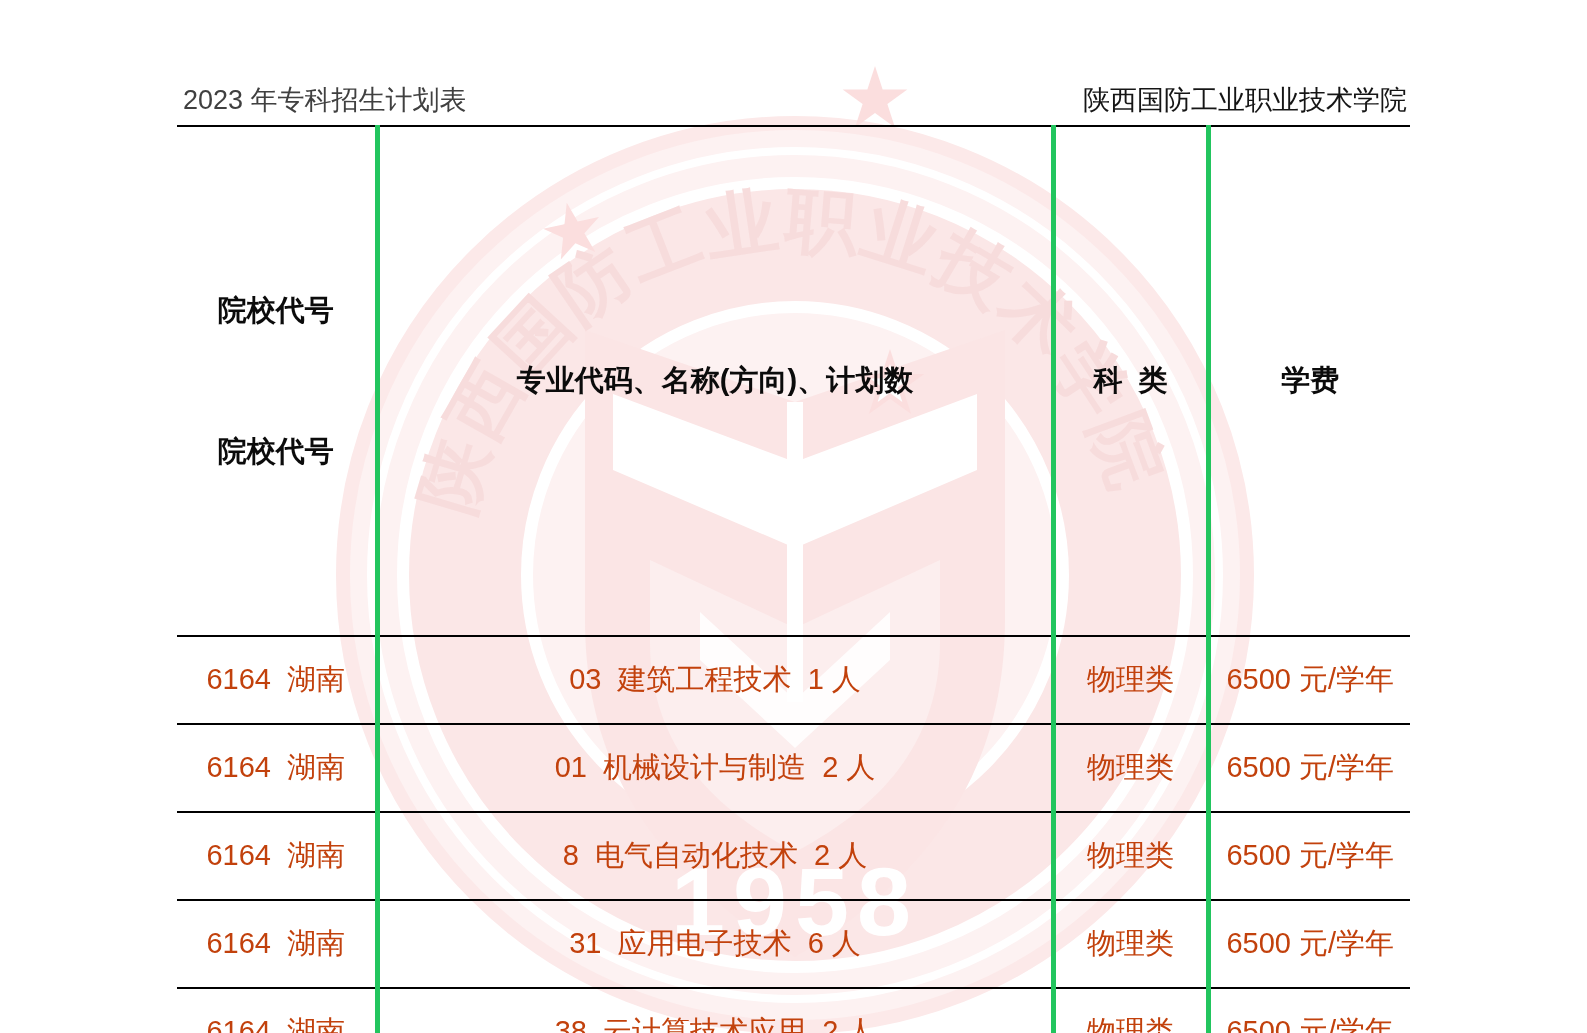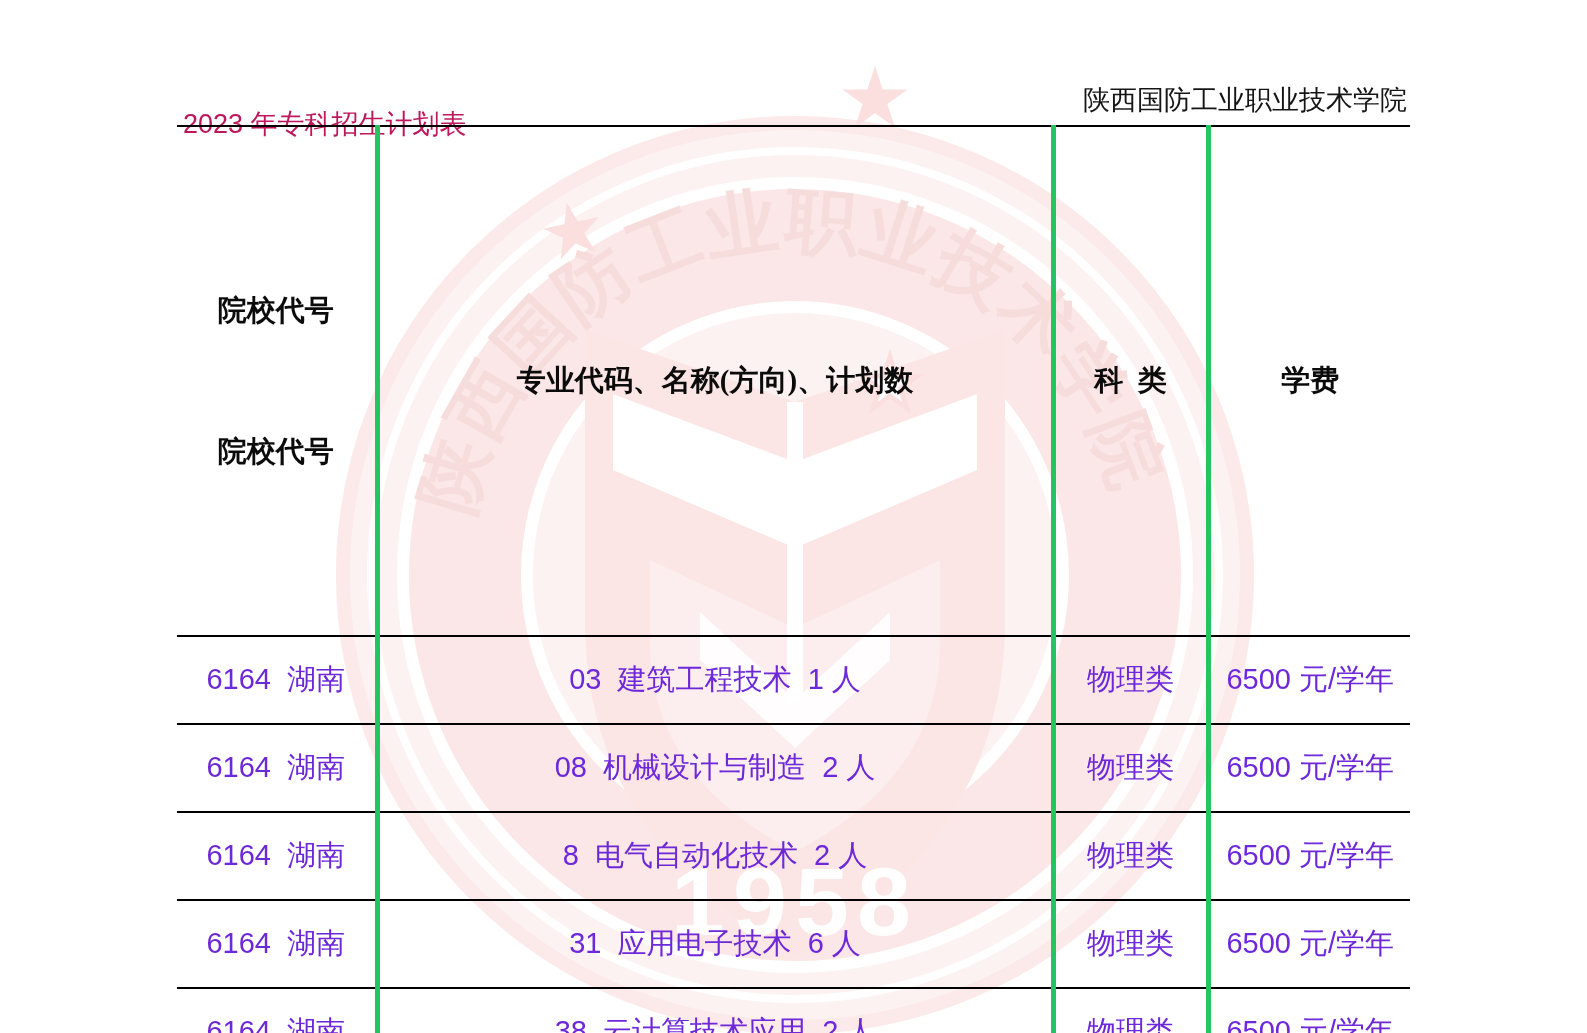--- a/index.html
+++ b/index.html
@@ -8,21 +8,21 @@
     background:#ffffff;
     font-family:"Liberation Sans","DejaVu Sans",sans-serif;
     color:#111111;
   }
   
   .watermark{position:absolute;left:0;top:0;z-index:0;pointer-events:none;}
   
   .content{position:absolute;left:0;top:0;width:1587px;height:1033px;z-index:1;}
   .doc-title{
     position:absolute;left:183px;top:84px;font-size:27px;line-height:32px;
-    white-space:pre;color:#be185d;margin-top:24px;
+    white-space:pre;color:#404040;
   }
   .school-name{
     position:absolute;right:180px;top:84px;font-size:27px;line-height:32px;
     white-space:pre;color:#151515;text-align:right;
   }
   table.plan{
     position:absolute;left:177px;top:125px;width:1233px;
     border-collapse:collapse;table-layout:fixed;
     border-top:2px solid #000;border-bottom:2px solid #000;
     background:transparent;
@@ -30,22 +30,22 @@
   table.plan col.c1{width:200px;}
   table.plan col.c2{width:676px;}
   table.plan col.c3{width:155px;}
   table.plan col.c4{width:202px;}
   table.plan th,table.plan td{
     border-bottom:2px solid #000;
     font-size:29px;vertical-align:middle;text-align:center;
     white-space:pre;background:transparent;padding:0;
   }
   table.plan th+th,table.plan td+td{border-left:5px solid #22c55e;}
-  table.plan thead th{height:104px;font-weight:bold;color:#0b0b0b;font-family:Liberation Serif, serif;}
-  table.plan tbody td{height:86px;color:#6d28d9;}
+  table.plan thead th{height:104px;font-weight:bold;color:#0b0b0b;}
+  table.plan tbody td{height:86px;color:#c2410c;}
   .hdr-two-line{line-height:47px;}
   td.major,  th.major-h{text-align:center;}
   td.major{text-align:left;padding-left:16px;}
   td.cat{background:var(--cat-bg,#b6c9de);}
 </style>
 </head>
 <body>
 
 <svg class="watermark" width="1587" height="1033" viewBox="0 0 1587 1033" aria-hidden="true">
   <defs>
@@ -111,21 +111,21 @@
     </thead>
     <tbody>
       <tr>
         <td>6164  湖南</td>
         <td class="major">03  建筑工程技术  1 人</td>
         <td class="cat">物理类</td>
         <td>6500 元/学年</td>
       </tr>
       <tr>
         <td>6164  湖南</td>
-        <td class="major">08  机械设计与制造  2 人</td>
+        <td class="major">01  机械设计与制造  2 人</td>
         <td class="cat">物理类</td>
         <td>6500 元/学年</td>
       </tr>
       <tr>
         <td>6164  湖南</td>
         <td class="major">8  电气自动化技术  2 人</td>
         <td class="cat">物理类</td>
         <td>6500 元/学年</td>
       </tr>
       <tr>

